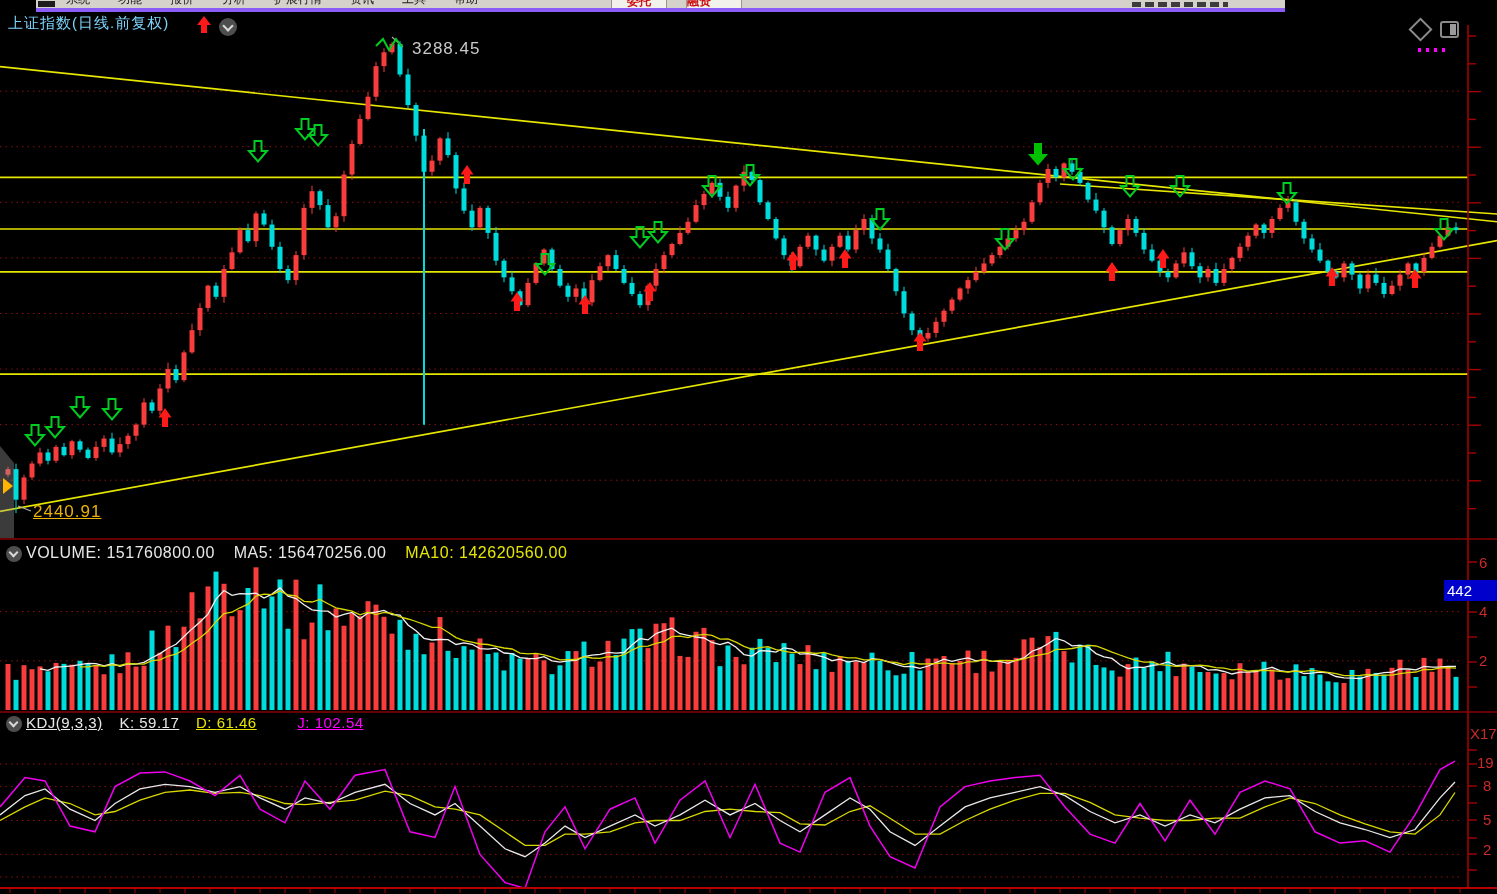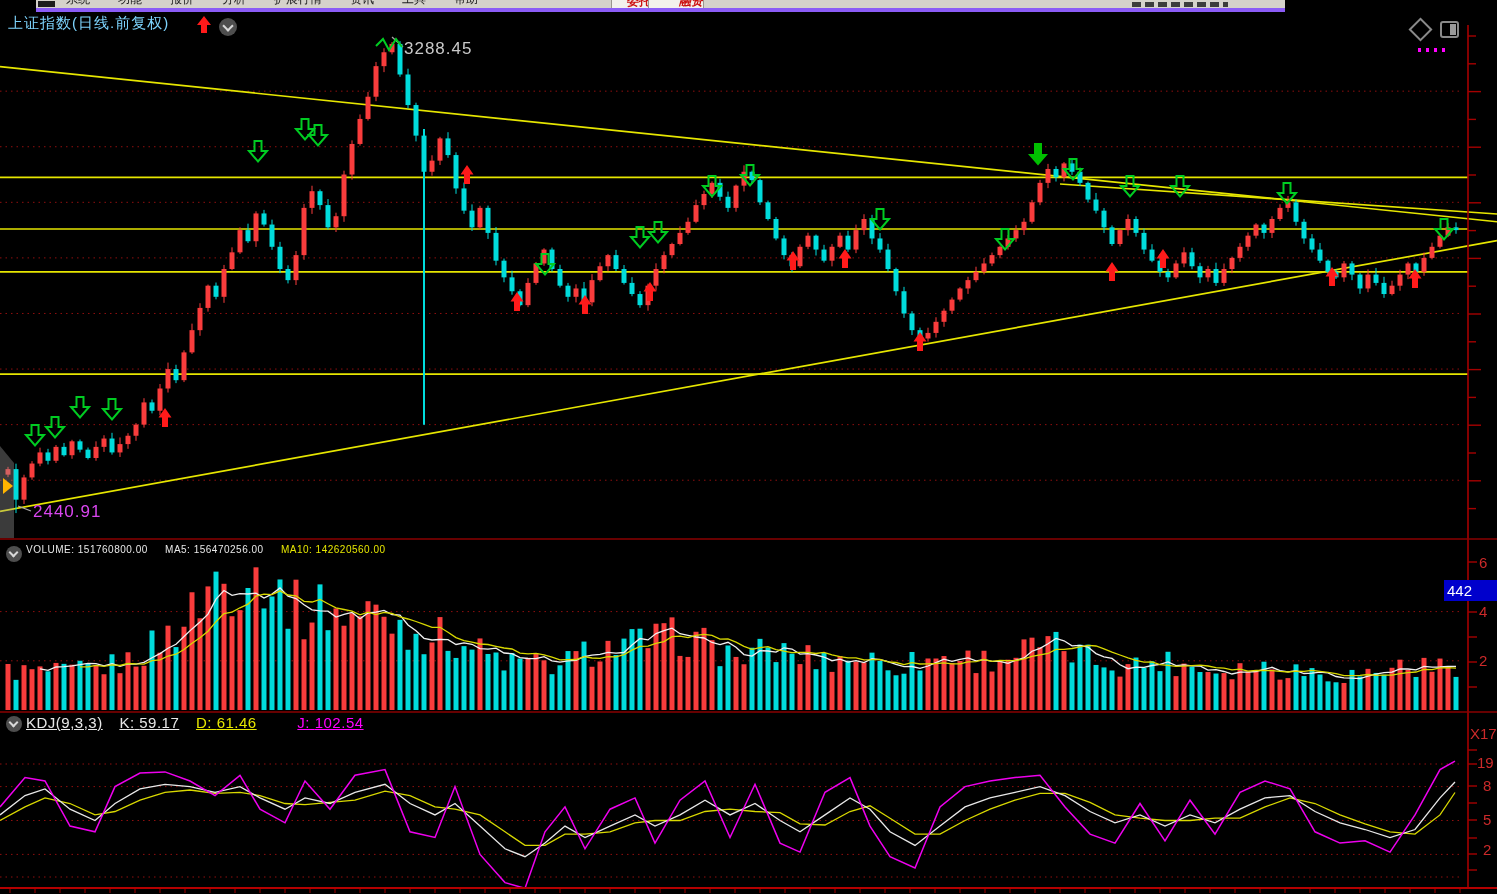--- a/index.html
+++ b/index.html
@@ -7,21 +7,21 @@
           font-family:"Liberation Sans","DejaVu Sans",sans-serif;}
   
   #topbar{position:absolute;left:0;top:0;width:1249px;height:8px;background:#d5d2cb;
           border-bottom:4px solid #8b5cf6;overflow:hidden;z-index:30;margin-left:36px;}
   #topbar .appicon{position:absolute;left:2px;top:1px;width:17px;height:6px;background:#1d1d1d;}
   #topbar .mrow{position:absolute;left:30px;top:-9px;font-size:12px;color:#1a1a1a;white-space:nowrap;}
   #topbar .mrow span{margin-right:28px;}
   .tbtn{position:absolute;top:0;height:8px;background:#f3f1ec;border-left:1px solid #9a968f;border-right:1px solid #9a968f;overflow:hidden;}
   .tbtn span{position:relative;top:-9px;font-size:12px;color:#cc1111;font-weight:bold;}
   #tbtn1{left:575px;width:54px;text-align:center;}
-  #tbtn2{left:612px;width:54px;text-align:right;font-style:italic;}
+  #tbtn2{left:650px;width:54px;text-align:left;}
   #topbar .blob{position:absolute;top:2px;height:5px;width:96px;left:1096px;
       background:repeating-linear-gradient(90deg,#3c3c3c 0 9px,rgba(0,0,0,0) 9px 13px);}
   
   #chart-svg{position:absolute;left:0;top:0;z-index:5;}
   
   .lbl{position:absolute;white-space:nowrap;z-index:20;}
   #title-row{left:8px;top:14px;font-size:15px;color:#7dd3fc;letter-spacing:1px;}
   #title-arrow{left:197px;top:16px;}
   .cbtn{position:absolute;width:18px;height:18px;border-radius:50%;background:#4e4e4e;z-index:21;}
   .cbtn i{position:absolute;left:5px;top:4px;width:6px;height:6px;border-left:2px solid #d8d8d8;
@@ -29,23 +29,23 @@
   #title-collapse{left:219px;top:18px;}
   #vol-collapse{left:6px;top:546px;width:16px;height:16px;}
   #vol-collapse i{left:4px;top:3px;width:5px;height:5px;}
   #kdj-collapse{left:6px;top:716px;width:16px;height:16px;}
   #kdj-collapse i{left:4px;top:3px;width:5px;height:5px;}
   #icon-diamond{left:1412px;top:21px;width:13px;height:13px;border:2px solid #8a8a8a;transform:rotate(45deg);z-index:21;}
   #icon-panel{left:1440px;top:21px;width:15px;height:13px;border:2px solid #8a8a8a;border-radius:3px;z-index:21;}
   #icon-panel b{position:absolute;right:1px;top:1px;width:6px;height:11px;background:#9a9a9a;}
   #icon-dots{left:1418px;top:38px;z-index:21;}
   #icon-dots b{display:inline-block;width:3px;height:4px;background:#ff00ff;margin-right:5px;}
-  #peak-label{left:404px;top:39px;font-size:17px;color:#c9c9c9;letter-spacing:1px;}
-  #low-label{left:33px;top:502px;font-size:17px;color:#d946ef;letter-spacing:1px;}
-  #vol-header{left:26px;top:544px;font-size:10px;color:#e8e8e8;letter-spacing:.5px;}
+  #peak-label{left:404px;top:39px;font-size:17px;color:#c9c9c9;letter-spacing:1px;padding-left:8px;}
+  #low-label{left:33px;top:502px;font-size:17px;color:#eab308;letter-spacing:1px;text-decoration:underline;}
+  #vol-header{left:26px;top:544px;font-size:16px;color:#e8e8e8;letter-spacing:.5px;}
   #vol-header .v{margin-right:14px;}
   #kdj-header{left:26px;top:714px;font-size:15px;color:#e8e8e8;letter-spacing:.5px;}
   #kdj-header .v{margin-right:12px;text-decoration:underline;}
   .ylw{color:#e6e600;} .mag{color:#ff00ff;margin-left:24px;}
   .axis-lbl{color:#cc2a2a;font-size:15px;z-index:20;}
   #vol-badge{left:1444px;top:580px;width:53px;height:21px;background:#0000cc;color:#fff;
              font-size:15px;line-height:21px;padding-left:3px;overflow:hidden;z-index:22;}
   #vol-scale{left:1470px;top:725px;}
   #val6{left:1479px;top:554px;} #val4{left:1479px;top:603px;} #val2{left:1479px;top:652px;}
   #kval100{left:1477px;top:754px;} #kval80{left:1483px;top:777px;}

